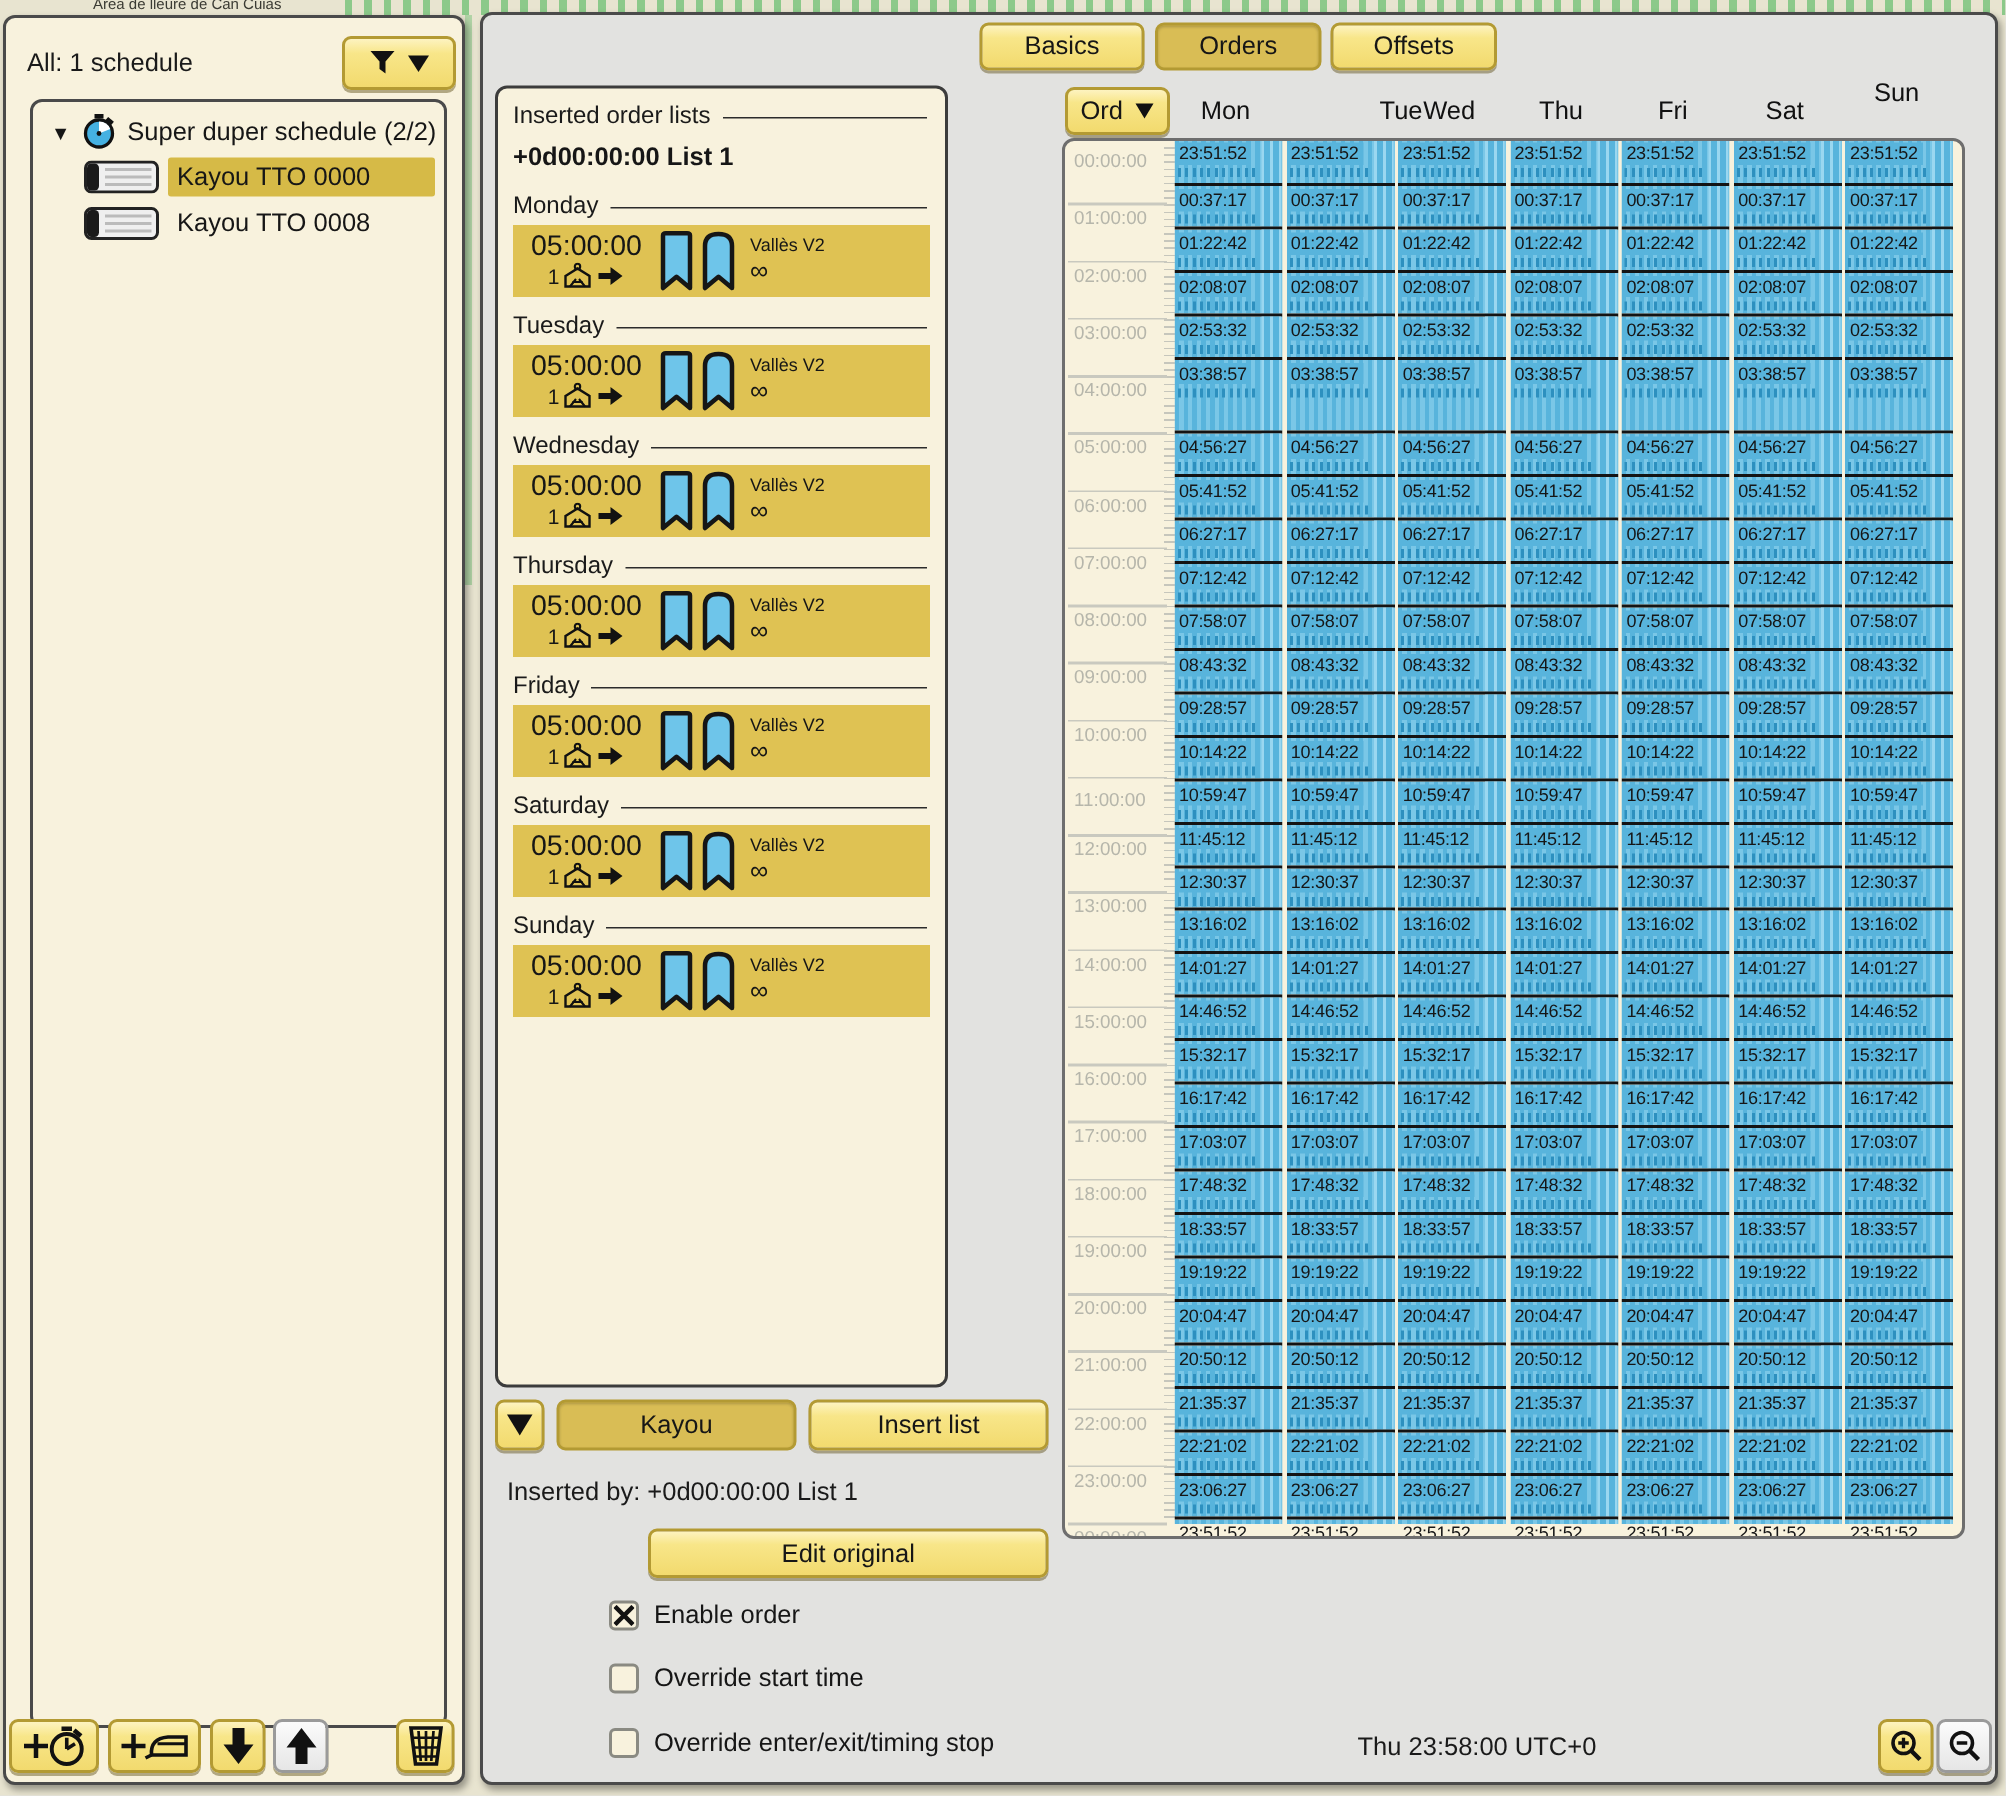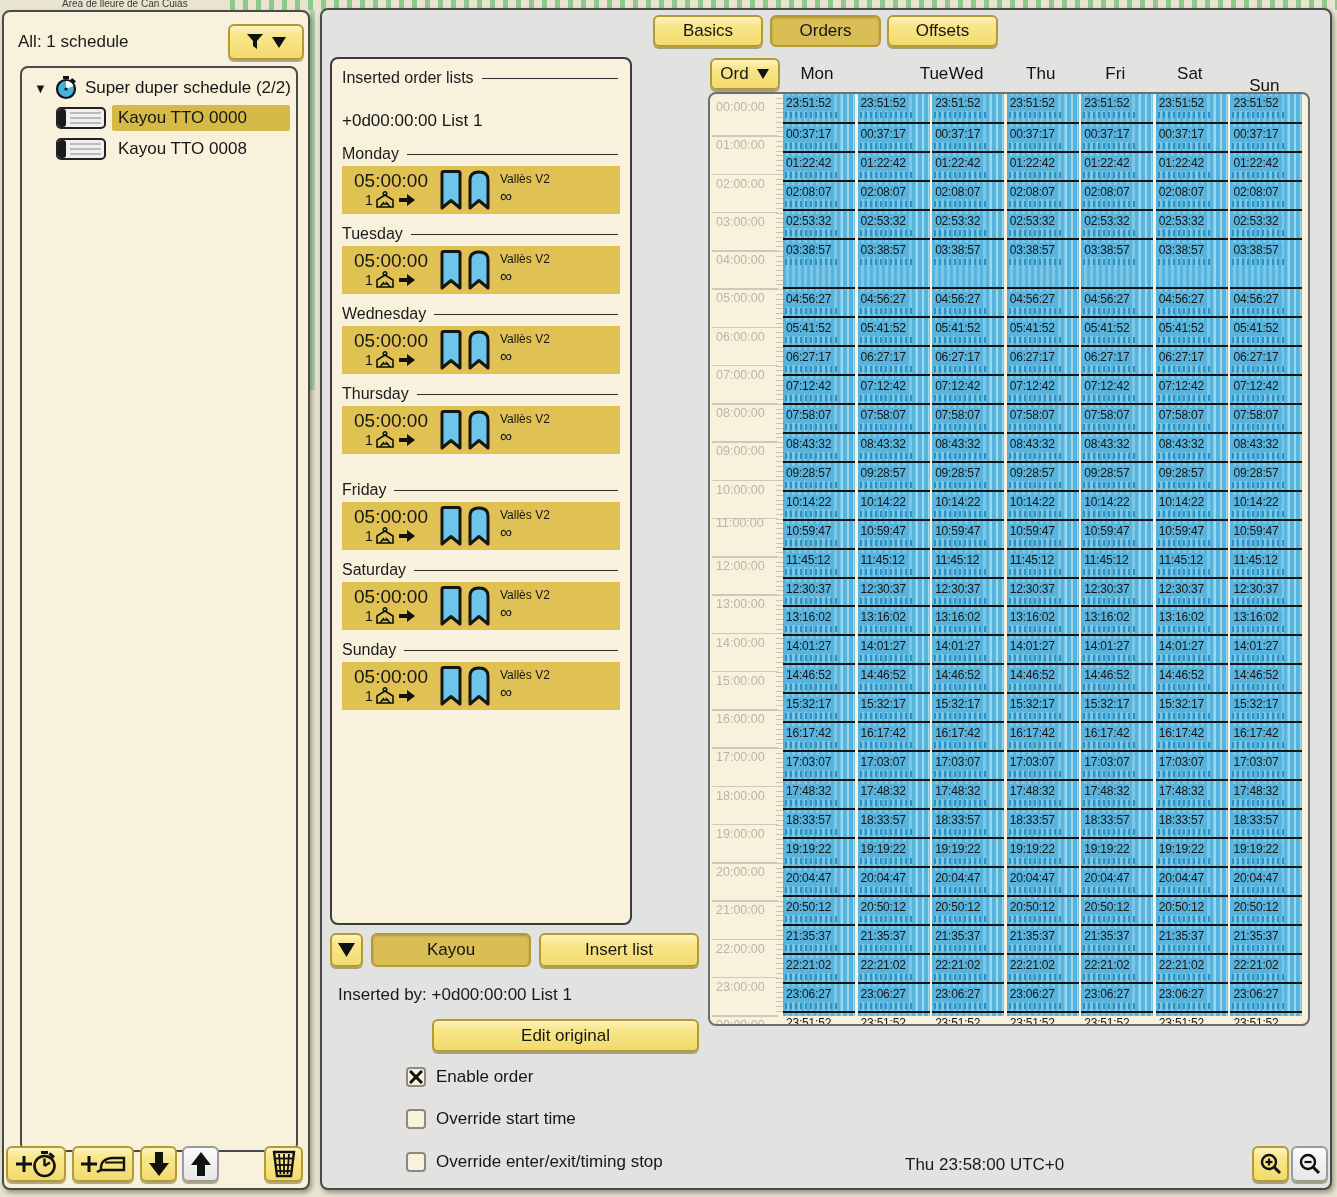--- a/index.html
+++ b/index.html
@@ -201,21 +201,21 @@
     <button class="btn pressed" style="left: 770px; top: 15px; width: 111px; height: 32px;">Orders</button>
     <button class="btn" style="left: 887px; top: 15px; width: 111px; height: 32px;">Offsets</button>
   </div>
 
 <div class="panel" style="left:330px;top:57px;width:302px;height:868px;box-shadow:none;border-color:#3c3c3c;">
   <div style="padding:10px 10px 0 10px;">
     <div class="sec-head">
       <span>Inserted order lists</span>
       <span class="line"></span>
     </div>
-    <div style="font-size:17px;font-weight:normal;margin-top:24px;">+0d00:00:00 List 1</div>
+    <div style="font-size:17px;font-weight:bold;margin-top:8px;">+0d00:00:00 List 1</div>
     <div id="day-sections" style="margin-top:14px;">
         <div style="height: 80px;">
           <div class="sec-head">
             <span>Monday</span>
             <span class="line"></span>
           </div>
           <div class="order-card">
             <div class="oc-time">
               <div class="t">05:00:00</div>
               <div class="sub">
@@ -371,21 +371,21 @@
                   <path d="M4 39 L4 11 Q4 3 13 3 Q22 3 22 11 L22 39 L13 31.5 Z" fill="#6ec5ea" stroke="#161616" stroke-width="3" stroke-linejoin="round"></path>
                 </svg>
               </span>
             </div>
             <div class="oc-name">
               <div class="n">Vallès V2</div>
               <div class="inf">∞</div>
             </div>
           </div>
         </div>
-        <div style="height: 80px; margin-top: 16px;">
+        <div style="height: 80px;">
           <div class="sec-head">
             <span>Friday</span>
             <span class="line"></span>
           </div>
           <div class="order-card">
             <div class="oc-time">
               <div class="t">05:00:00</div>
               <div class="sub">
                 <span>1</span>
                 <span>
@@ -547,21 +547,21 @@
       </svg>
   </span>
 </button>
 <div id="day-headers">
     <div class="day-hdr" style="left: 817px; top: 64px;">Mon</div>
     <div class="day-hdr" style="left: 934px; top: 64px;">Tue</div>
     <div class="day-hdr" style="left: 966.14px; top: 64px;">Wed</div>
     <div class="day-hdr" style="left: 1040.71px; top: 64px;">Thu</div>
     <div class="day-hdr" style="left: 1115.28px; top: 64px;">Fri</div>
     <div class="day-hdr" style="left: 1189.85px; top: 64px;">Sat</div>
-    <div class="day-hdr" style="left: 1264.42px; top: 76px;">Sun</div>
+    <div class="day-hdr" style="left: 1264.42px; top: 52px;">Sun</div>
   </div>
 
 <div class="grid-panel" style="left:708px;top:92px;width:602px;height:934px;">
   <div id="grid-inner" style="position:absolute;left:0;top:0;right:0;bottom:0;">
       <div class="axis-ticks" style="top: 4px; height: 918px;"></div>
       <div class="axis-label" style="top: 6px;">00:00:00</div>
       <div class="axis-line" style="top: 41.25px;"></div>
       <div class="axis-label" style="top: 44.25px;">01:00:00</div>
       <div class="axis-line" style="top: 79.5px;"></div>
       <div class="axis-label" style="top: 82.5px;">02:00:00</div>
@@ -575,21 +575,21 @@
       <div class="axis-label" style="top: 235.5px;">06:00:00</div>
       <div class="axis-line" style="top: 270.75px;"></div>
       <div class="axis-label" style="top: 273.75px;">07:00:00</div>
       <div class="axis-line" style="top: 309px;"></div>
       <div class="axis-label" style="top: 312px;">08:00:00</div>
       <div class="axis-line" style="top: 347.25px;"></div>
       <div class="axis-label" style="top: 350.25px;">09:00:00</div>
       <div class="axis-line" style="top: 385.5px;"></div>
       <div class="axis-label" style="top: 388.5px;">10:00:00</div>
       <div class="axis-line" style="top: 423.75px;"></div>
-      <div class="axis-label" style="top: 422px;">11:00:00</div>
+      <div class="axis-label" style="top: 432px;">11:00:00</div>
       <div class="axis-line" style="top: 462px;"></div>
       <div class="axis-label" style="top: 465px;">12:00:00</div>
       <div class="axis-line" style="top: 500.25px;"></div>
       <div class="axis-label" style="top: 503.25px;">13:00:00</div>
       <div class="axis-line" style="top: 538.5px;"></div>
       <div class="axis-label" style="top: 541.5px;">14:00:00</div>
       <div class="axis-line" style="top: 576.75px;"></div>
       <div class="axis-label" style="top: 579.75px;">15:00:00</div>
       <div class="axis-line" style="top: 615px;"></div>
       <div class="axis-label" style="top: 618px;">16:00:00</div>

